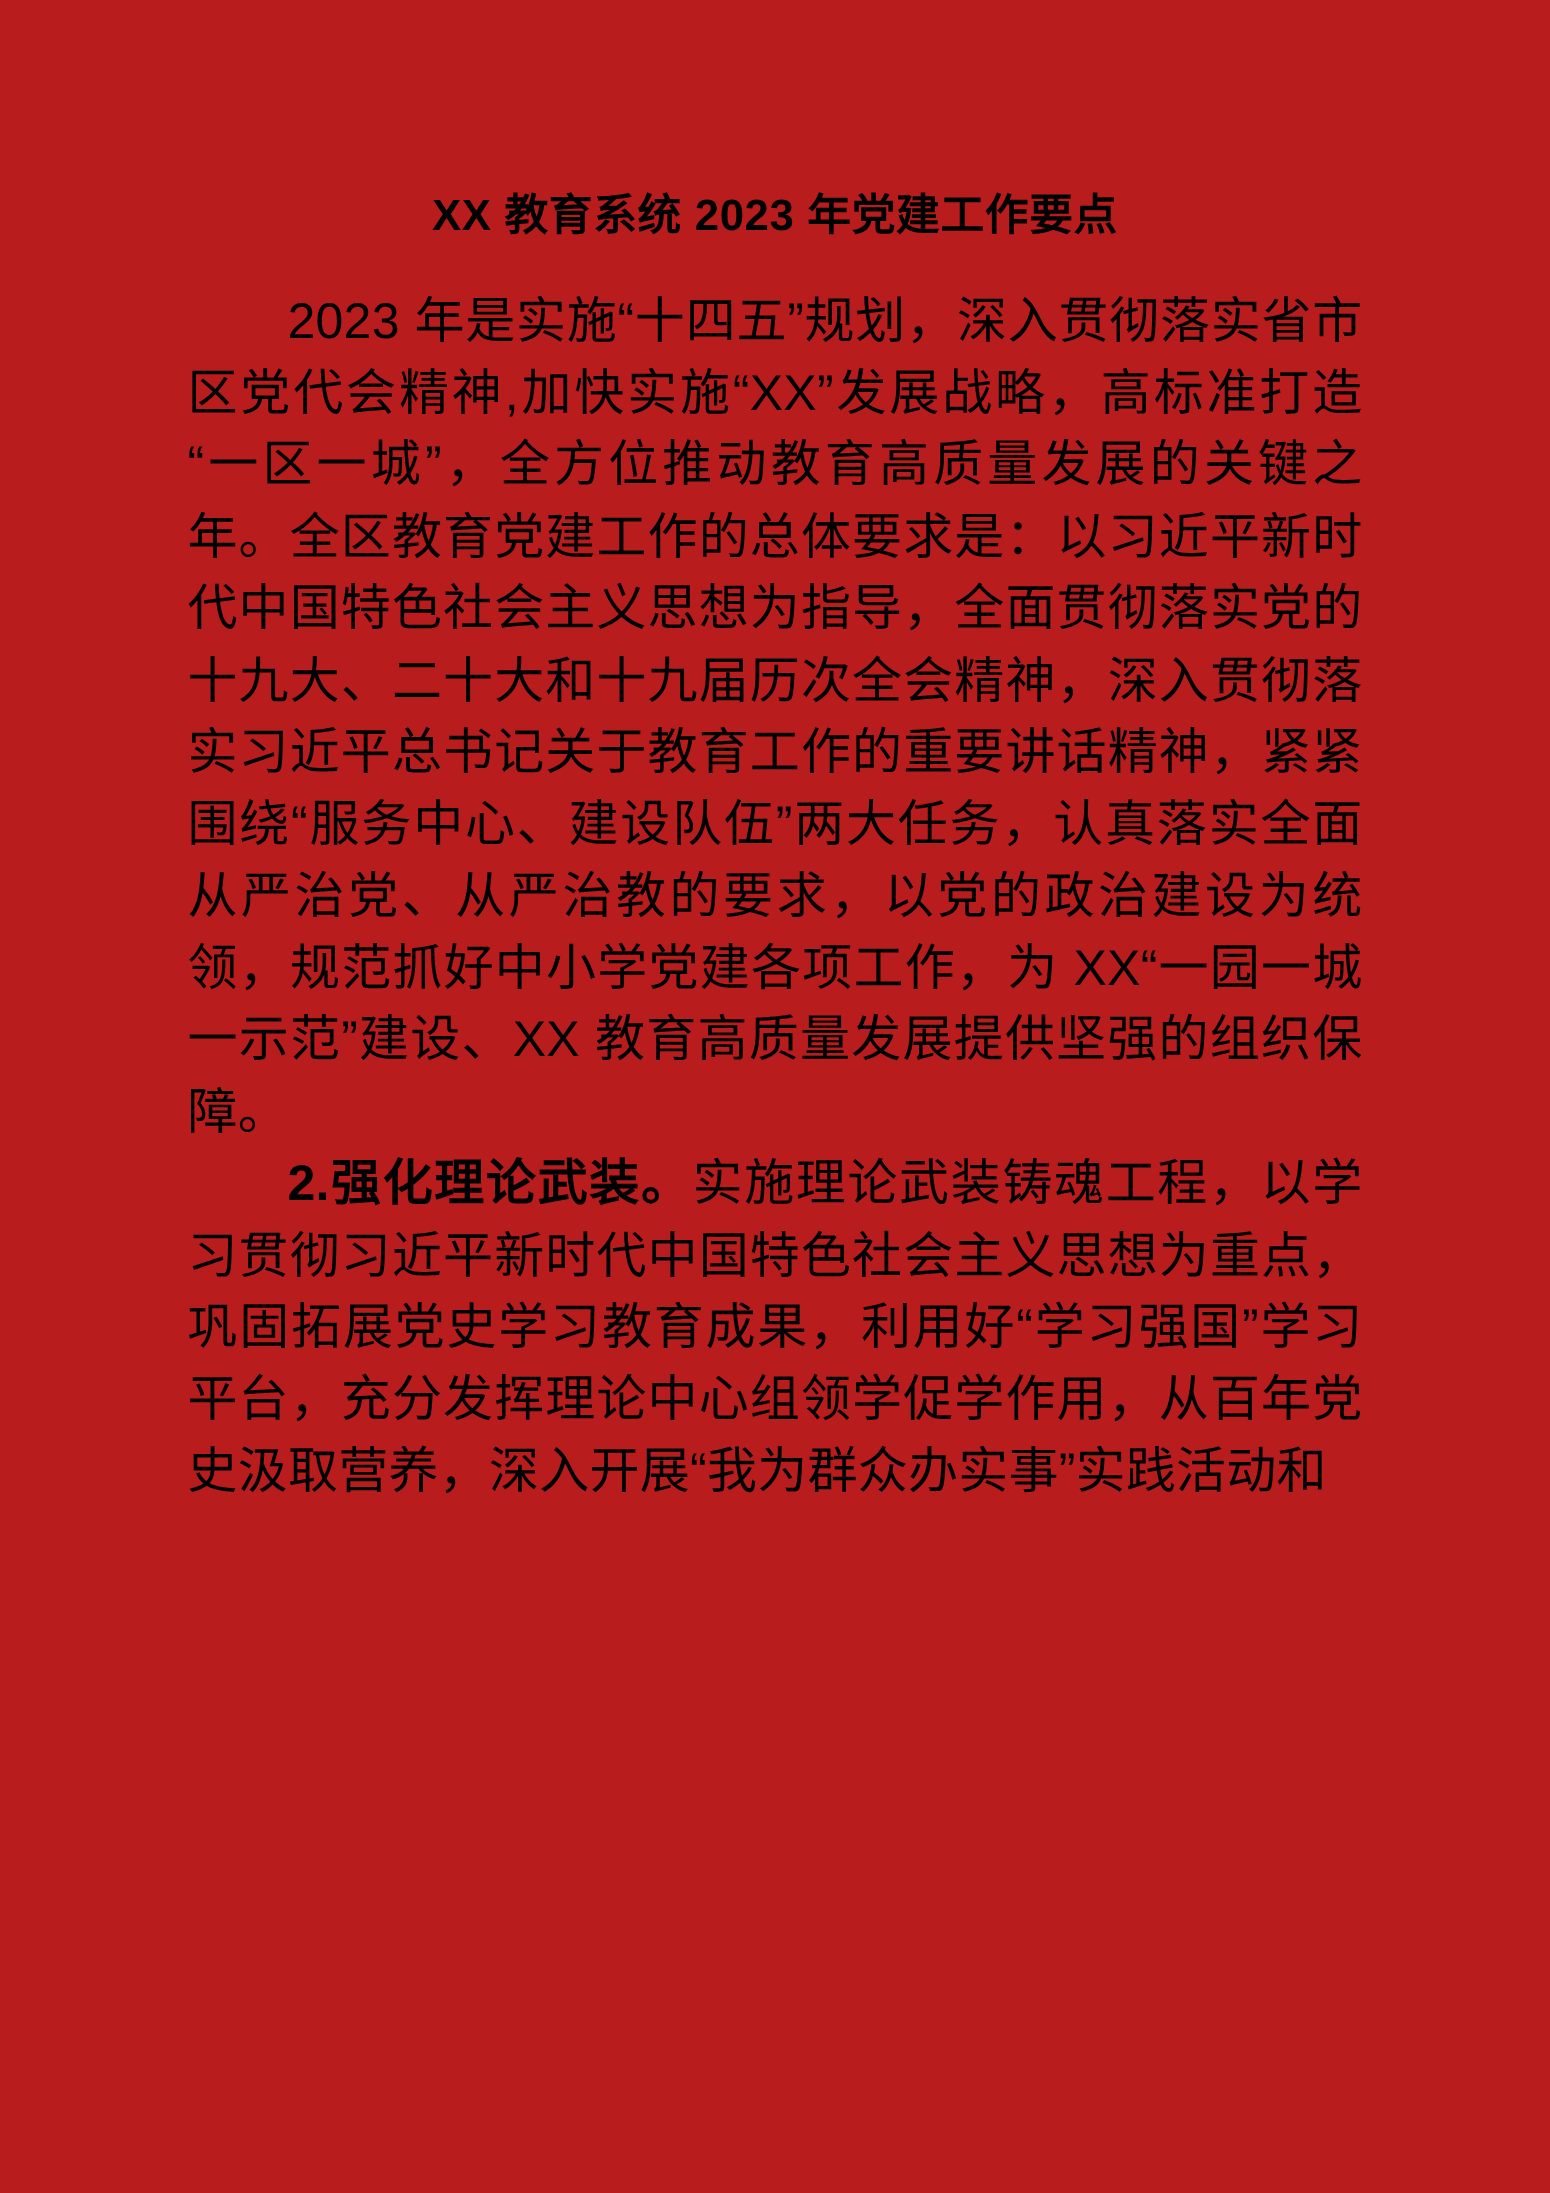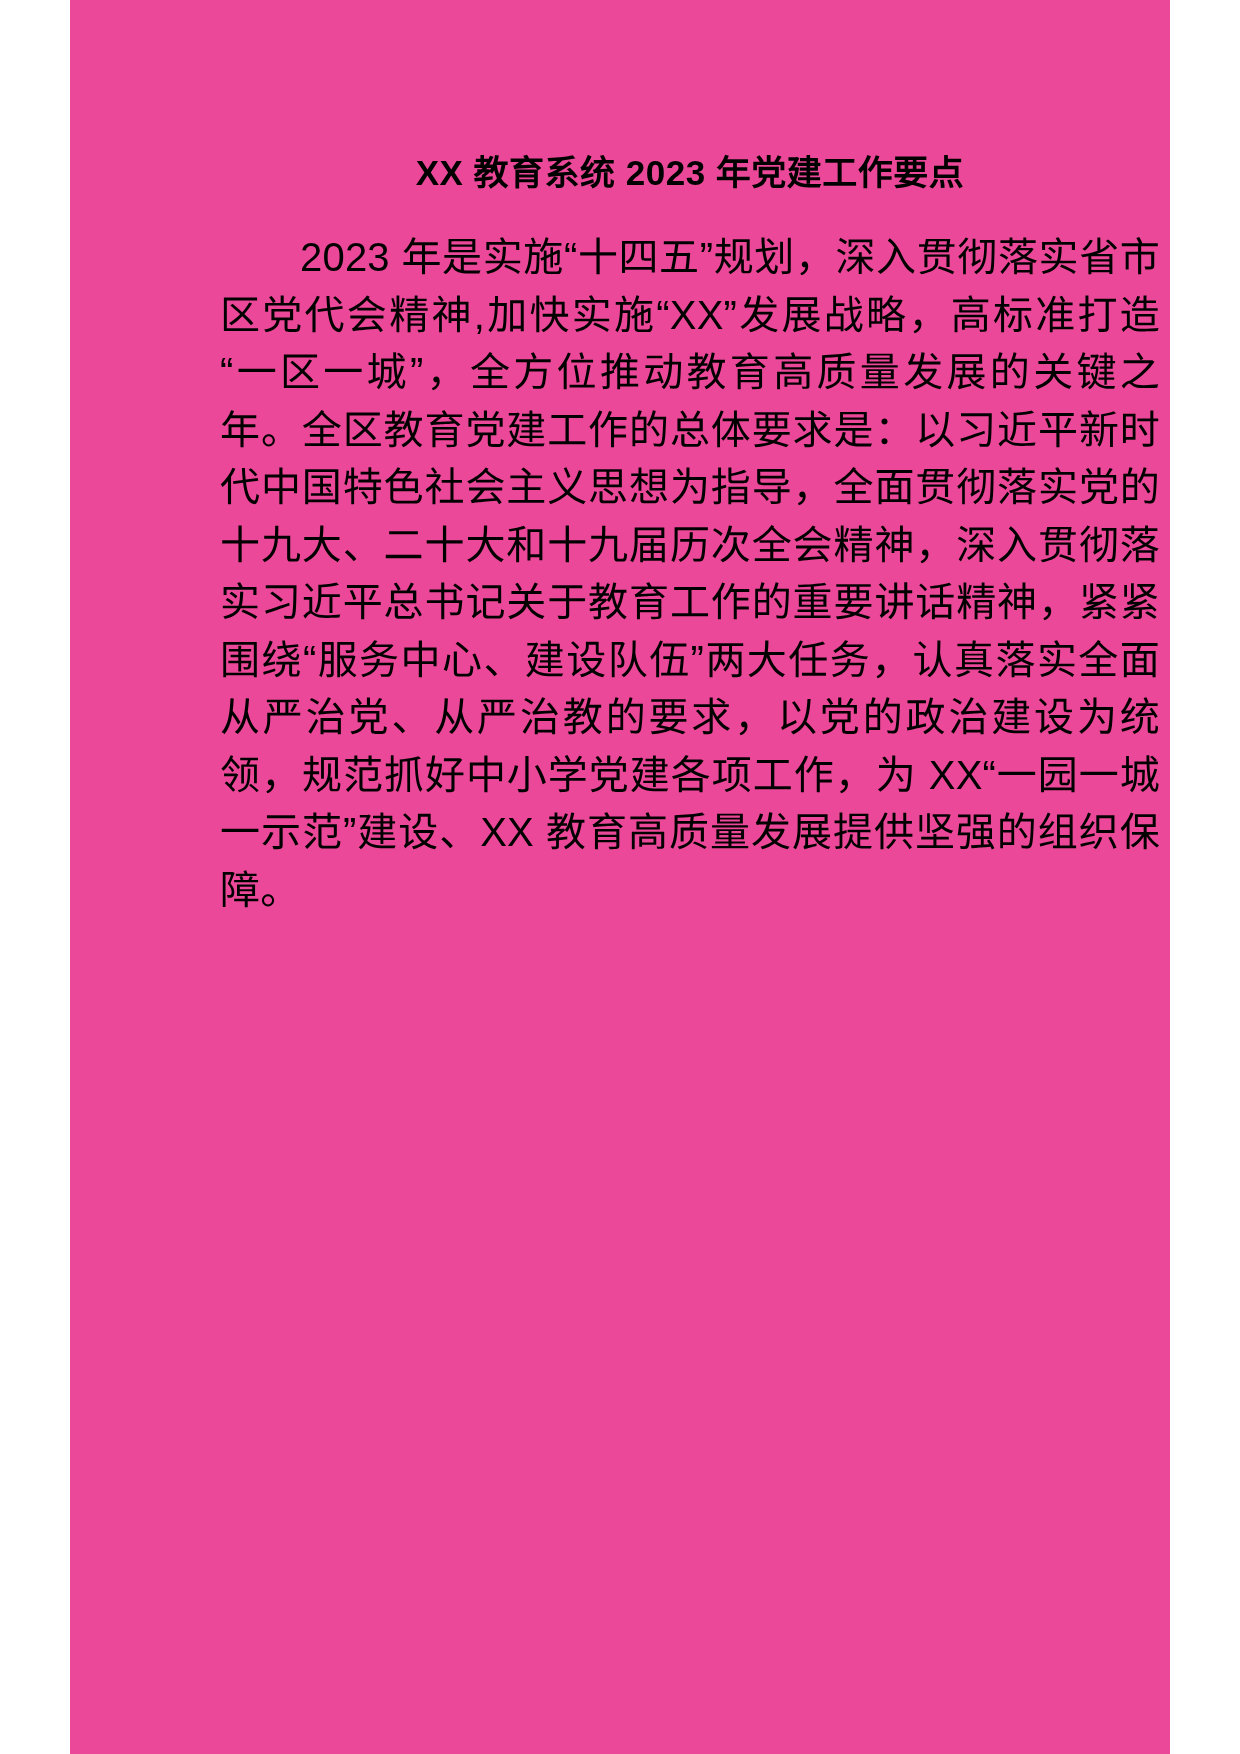--- a/index.html
+++ b/index.html
@@ -7,24 +7,24 @@
     margin: 0;
     padding: 0;
     background: #ffffff;
   }
   body {
     font-family: "Liberation Sans", "DejaVu Sans", sans-serif;
     color: #000000;
   }
   .page {
     position: relative;
-    width: 1100px;
+    width: 1240px;
     height: 1754px;
     margin: 0 auto;
-    background: #ec4899;
+    background: #b91c1c;
     box-sizing: border-box;
     padding: 0;
     overflow: hidden;
   }
   .content {
     position: absolute;
     left: 150px;
     top: 0;
     width: 940px;
   }
@@ -70,17 +70,18 @@
 
 <div class="page">
   <div class="content">
 
     <h1 class="doc-title">XX 教育系统 2023 年党建工作要点</h1>
 
     <p class="body-text first-para">2023 年是实施“十四五”规划，深入贯彻落实省市区党代会精神,加快实施“XX”发展战略，高标准打造“一区一城”，全方位推动教育高质量发展的关键之年。全区教育党建工作的总体要求是：以习近平新时代中国特色社会主义思想为指导，全面贯彻落实党的十九大、二十大和十九届历次全会精神，深入贯彻落实习近平总书记关于教育工作的重要讲话精神，紧紧围绕“服务中心、建设队伍”两大任务，认真落实全面从严治党、从严治教的要求，以党的政治建设为统领，规范抓好中小学党建各项工作，为 XX“一园一城一示范”建设、XX 教育高质量发展提供坚强的组织保障。</p>
 
 
 
+    <p class="body-text"><span class="lead">2.强化理论武装。</span><span>实施理论武装铸魂工程，以学习贯彻习近平新时代中国特色社会主义思想为重点，巩固拓展党史学习教育成果，利用好“学习强国”学习平台，充分发挥理论中心组领学促学作用，从百年党史汲取营养，深入开展“我为群众办实事”实践活动和</span></p>
 
     <div class="spacer-bottom"></div>
 
   </div>
 </div>
 
 </body></html>

